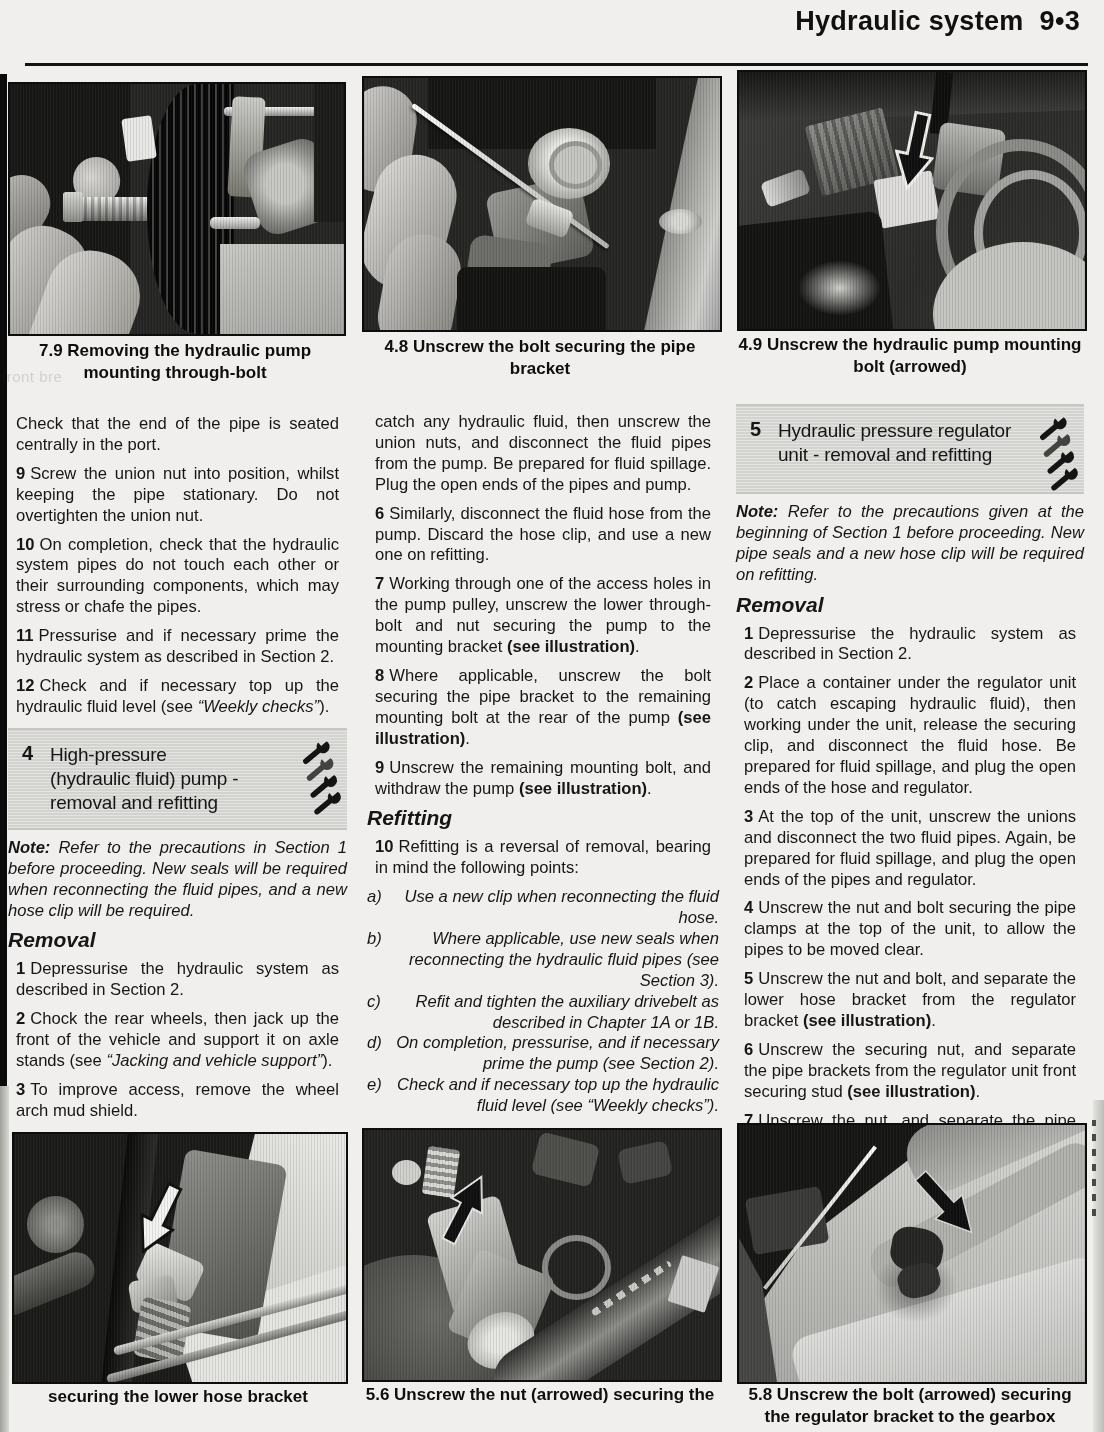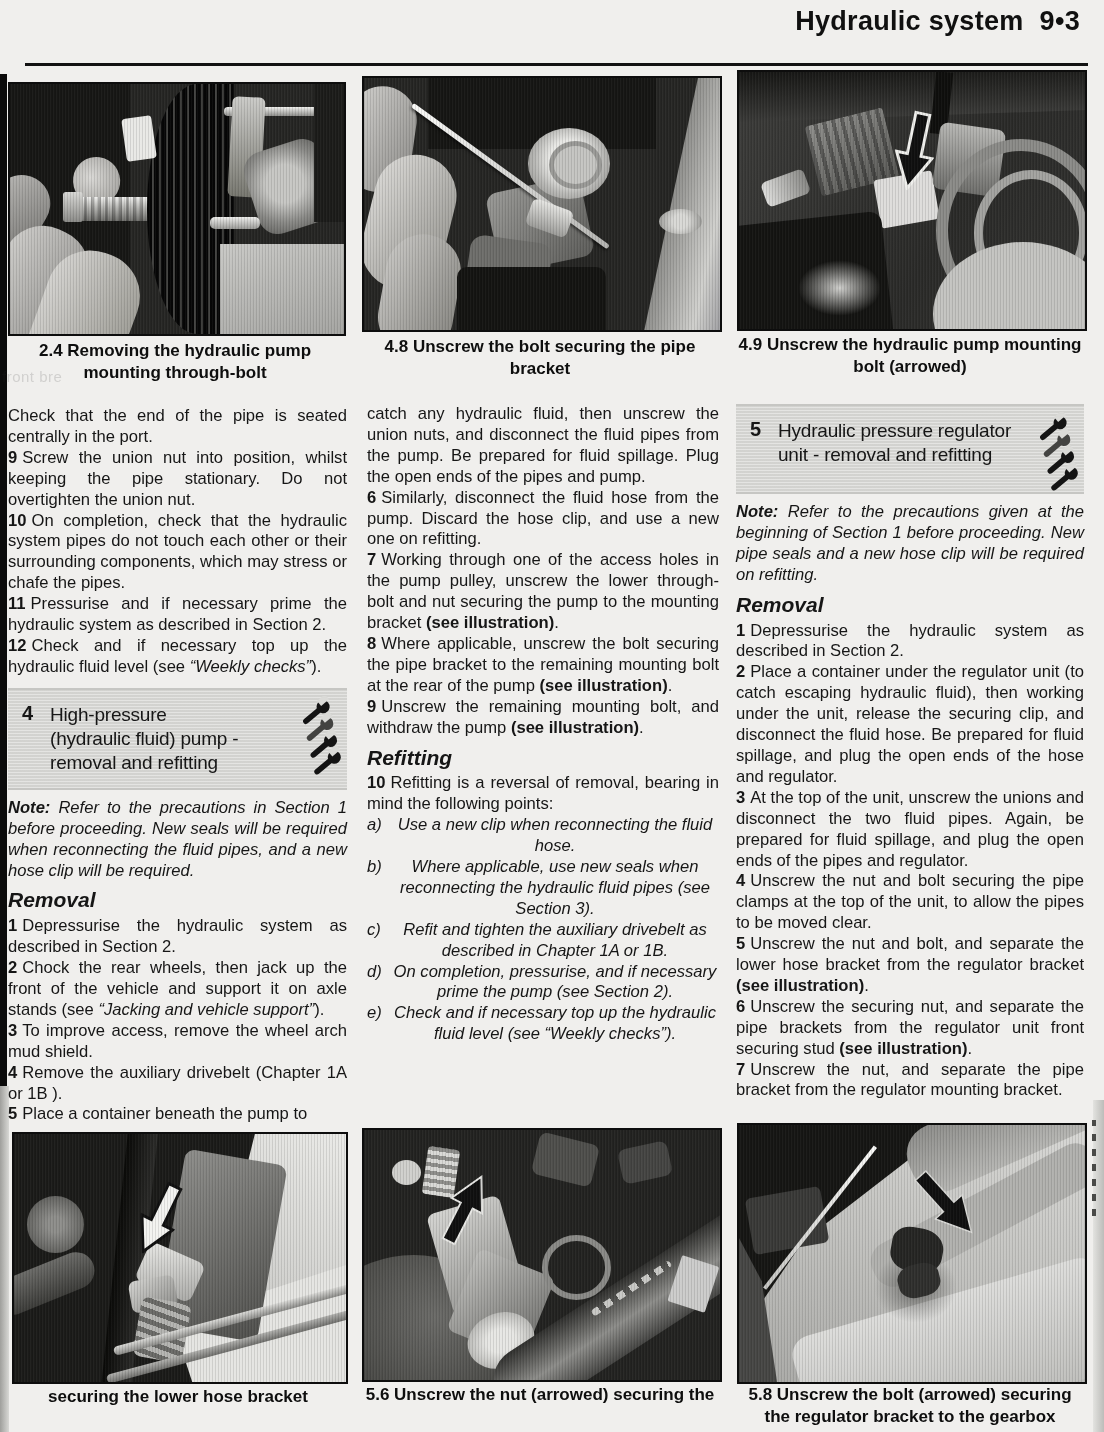--- a/index.html
+++ b/index.html
@@ -36,29 +36,29 @@
   #c48{left:362px;top:336px;width:356px}
   #c49{left:737px;top:334px;width:346px}
   #c55{left:12px;top:1386px;width:332px}
   #c56{left:362px;top:1384px;width:356px}
   #c58{left:737px;top:1384px;width:346px}
   
   .col{position:absolute;font-size:16.6px;line-height:20.9px}
   #col1{left:8px;top:406px;width:339px}
   #col2{left:367px;top:404px;width:352px}
   #col3{left:736px;top:406px;width:348px}
-  .step{margin:0;text-align:justify}
+  .step{margin:8px;text-align:justify}
   .num{font-weight:700;padding-right:5px}
   .it{font-style:italic}
   .bd{font-weight:700}
   .note{font-style:italic;margin:4px 0 2px;text-align:justify}
   .subhead{font-style:italic;font-weight:700;font-size:21px;margin:9px 0 5px;text-align:left}
   .li{margin:0;display:flex;font-style:italic}
   .li .lab{flex:0 0 24px}
-  .li .txt{flex:1;text-align:center}
+  .li .txt{flex:1;text-align:right}
   
   .secbox{position:relative;margin:12px 0 10px;padding:13px 10px 13px 42px;min-height:60px;
     background:#dadad7;box-shadow:0 -2px 0 #c6c6c3,0 2px 0 #c6c6c3;
     background-image:repeating-linear-gradient(0deg, rgba(255,255,255,.28) 0 1px, rgba(0,0,0,.035) 1px 3px)}
   .snum{position:absolute;left:14px;top:13px;font-size:20px;font-weight:700}
   .stitle{font-size:19px;line-height:24px;padding-right:52px;letter-spacing:-0.2px}
   .stitle .line{display:block}
   .wrenches{position:absolute;right:5px;top:6px;width:46px;height:86px}
 </style>
 </head>
@@ -122,21 +122,21 @@
     <i class="sh" style="right:-1%;top:38%;width:28%;height:42%;border:9px solid #a3a3a0;border-radius:50%"></i>
     <i class="sh" style="right:-8%;bottom:-22%;width:52%;height:56%;background:#c4c4c1;border-radius:50%"></i>
     <i class="sh" style="left:-4%;bottom:-9%;width:47%;height:52%;background:#141412;border-radius:12px;transform:rotate(-6deg)"></i>
     <i class="sh" style="left:17%;bottom:5%;width:24%;height:22%;background:radial-gradient(ellipse,#d0d0cd,rgba(60,60,58,0) 70%)"></i>
     <svg class="arrow" viewBox="0 0 40 80" style="left:45%;top:15%;width:40px;height:80px;transform:rotate(12deg)">
       <path d="M13 2 h14 v42 h11 L20 78 2 44 h11 z" fill="#101010" stroke="#efefec" stroke-width="3"></path>
     </svg>
   </figure>
 
   <div class="caption" id="c47">
-    <span>2.4 Removing the hydraulic pump</span>
+    <span>7.9 Removing the hydraulic pump</span>
       <span>mounting through-bolt</span>
   </div>
   <div class="caption" id="c48">
     <span>4.8 Unscrew the bolt securing the pipe</span>
       <span>bracket</span>
   </div>
   <div class="caption" id="c49">
     <span>4.9 Unscrew the hydraulic pump mounting</span>
       <span>bolt (arrowed)</span>
   </div>

